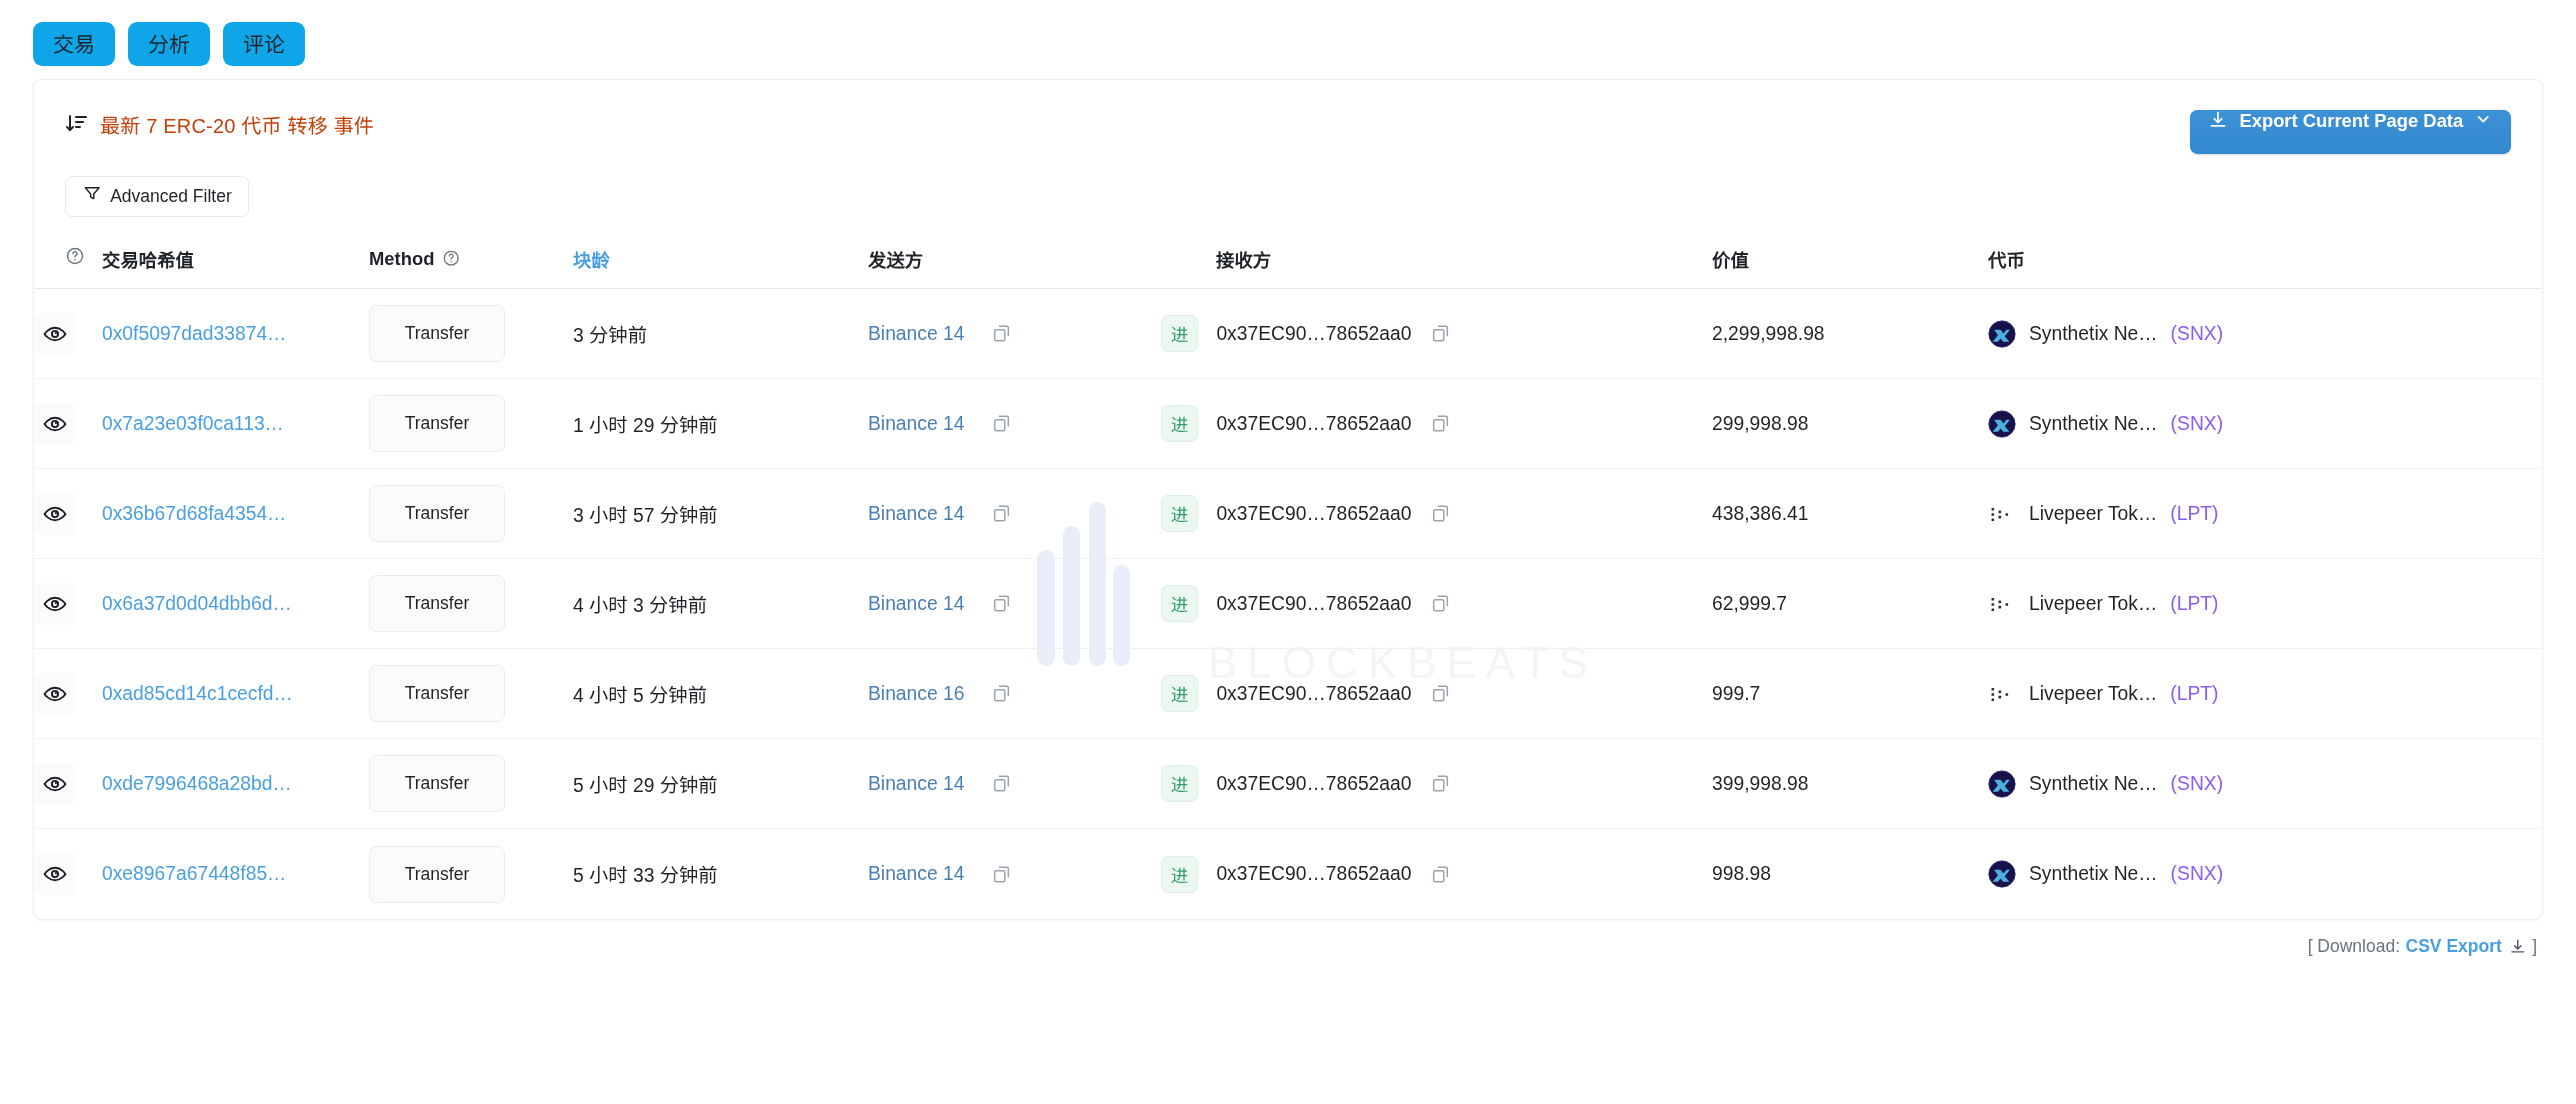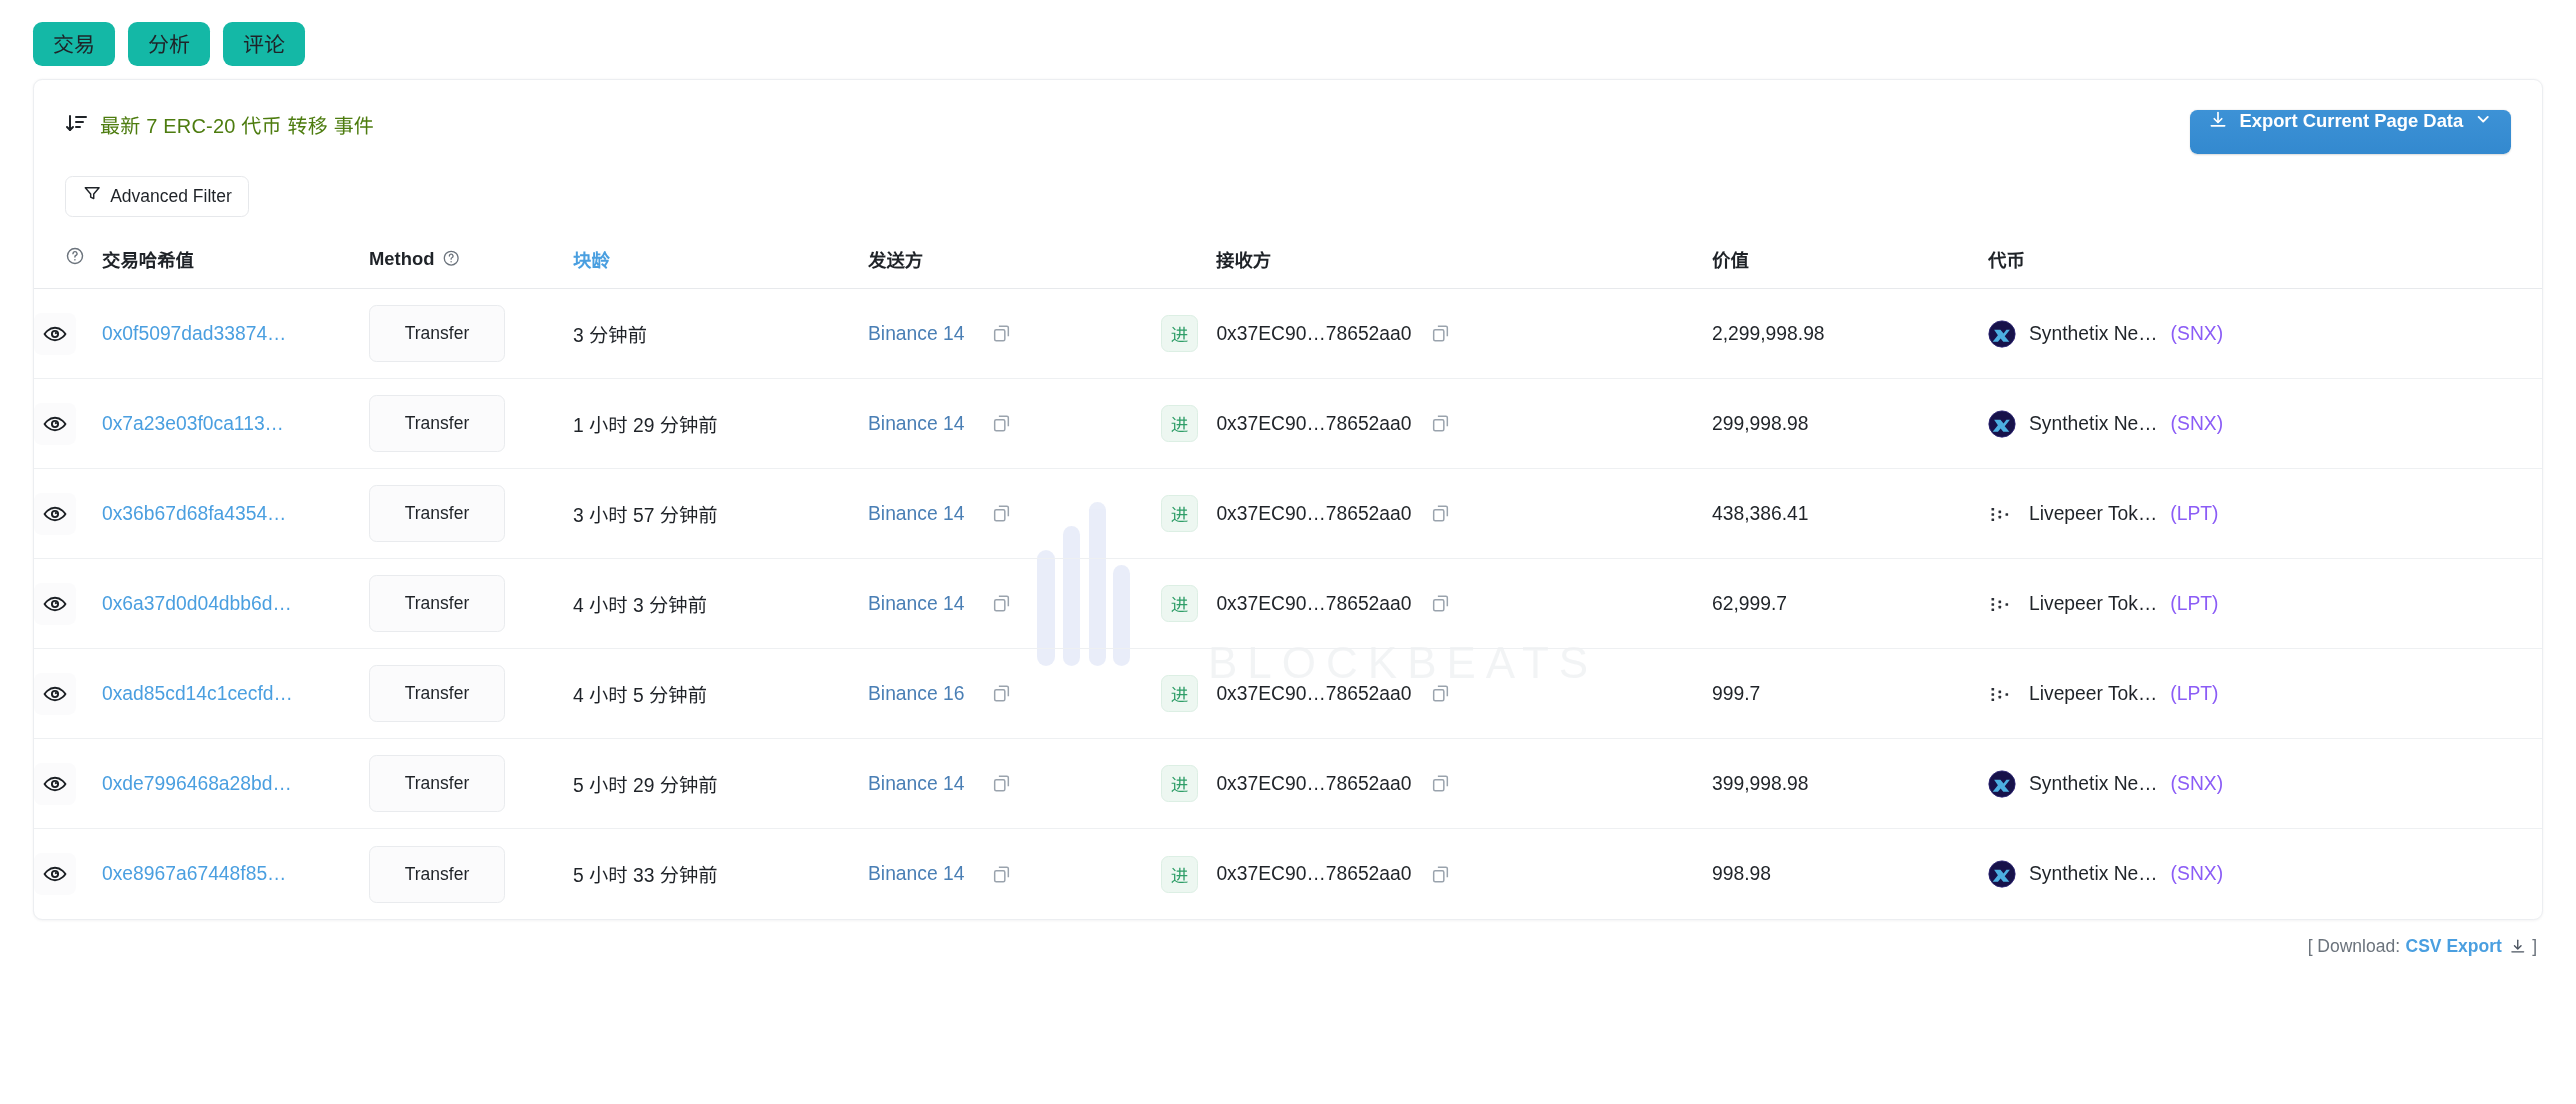--- a/index.html
+++ b/index.html
@@ -28,21 +28,21 @@
     padding: 22px 0 0 33px;
     height: 66px;
   }
   .tab {
     display: inline-flex;
     align-items: center;
     justify-content: center;
     height: 44px;
     padding: 0 20px;
     border-radius: 9.2px;
-    background: #14b8a6;
+    background: #0ea5e9;
     color: #1f2328;
     font-size: 21px;
     line-height: 1;
     white-space: nowrap;
     cursor: pointer;
     border: none;
     font-family: "Liberation Sans", "DejaVu Sans", sans-serif;
   }
   .tab.active {
     background: linear-gradient(100deg,#3a8fd4 0%,#3f94d8 45%,#4a9fe0 100%);
@@ -70,21 +70,21 @@
   .head-row {
     display: flex;
     align-items: flex-start;
     justify-content: space-between;
   }
   .head-title {
     display: flex;
     align-items: center;
     gap: 11px;
     font-size: 20px;
-    color: #4d7c0f;
+    color: #c2410c;
     letter-spacing: 0.2px;
   }
   .sort-icon { display: inline-flex; align-items: center; color: #1f2328; }
 
   .export-btn {
     display: inline-flex;
     align-items: flex-start;
     gap: 11px;
     height: 44px;
     padding: 0 18.4px;

